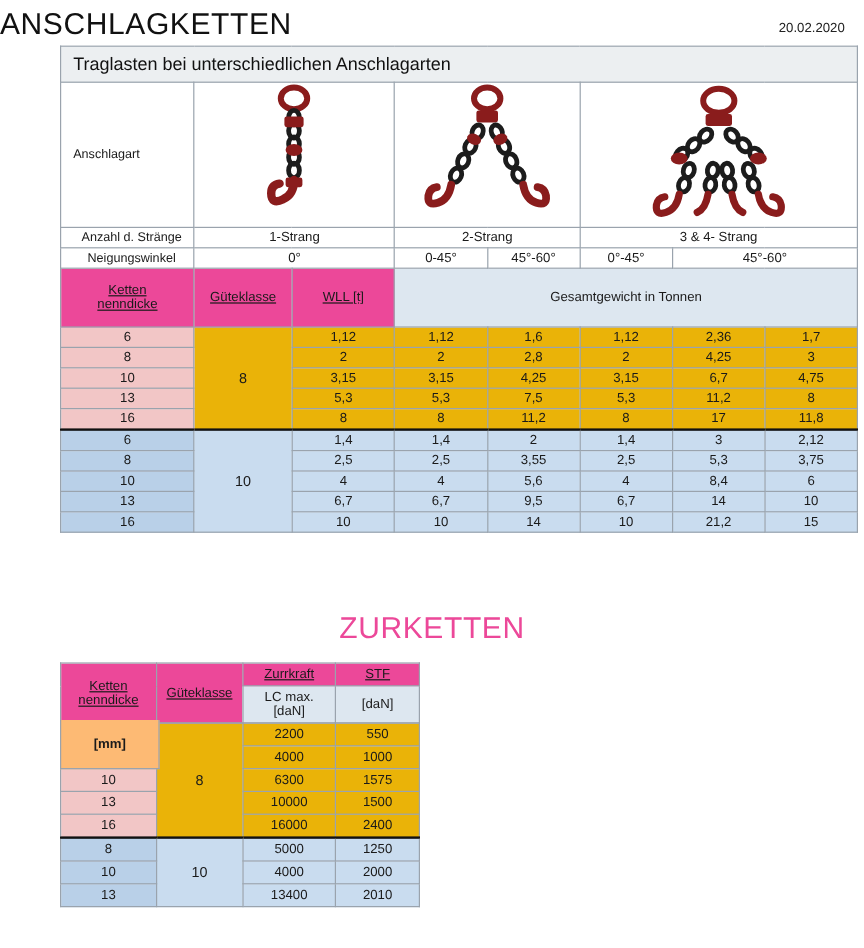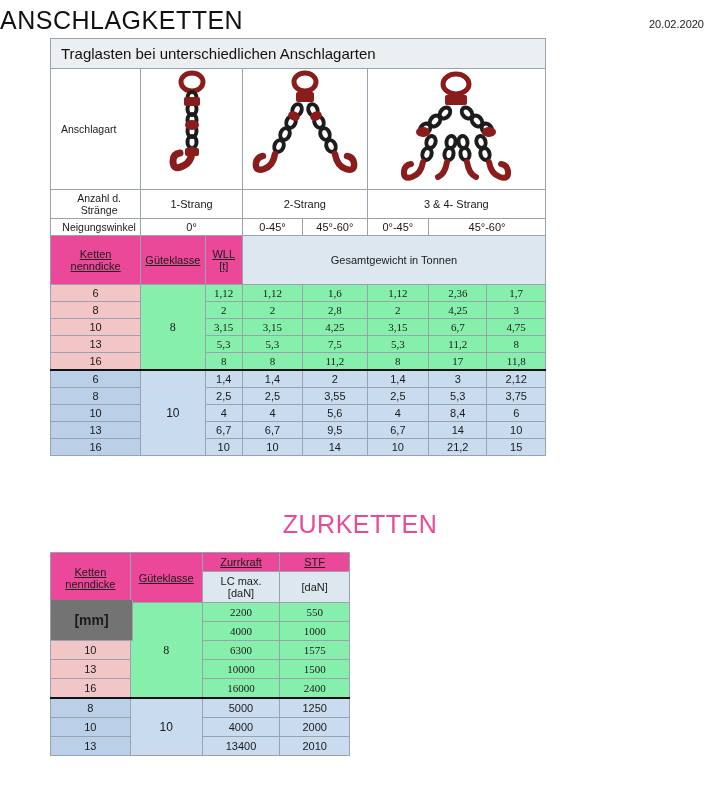--- a/index.html
+++ b/index.html
@@ -19,21 +19,21 @@
     position:absolute; top:6px; left:0; width:720px;
     font-size:25px; letter-spacing:.5px; color:#111;
   }
   .title2{
     position:absolute; top:510px; left:0; width:720px;
     text-align:center; font-size:25px; letter-spacing:.5px; color:#ec4899;
   }
   
   table{border-collapse:collapse;}
   .t1{
-    position:absolute; left:50px; top:38px; width:496px;
+    position:absolute; left:50px; top:38px; width:665px;
     font-size:11px;
   }
   .t1 td,.t1 th{
     border:1px solid #9aa3ad;
     text-align:center;
     vertical-align:middle;
     padding:2px 3px;
     font-weight:normal;
   }
   .hdr-band{
@@ -43,21 +43,21 @@
     text-align:left !important;
     padding:6px 10px !important;
     color:#111;
   }
   .lbl{ text-align:left !important; padding-left:10px !important; font-weight:bold; font-size:10.5px;}
   .rowlbl{ text-align:right; padding-left:10px !important; font-weight:bold; font-size:10.5px;}
   .pic-cell{ height:120px; background:#fff; padding:0 !important;}
   .blue-h{ background:#ec4899; font-weight:bold;text-decoration:underline; }
   .blue-h2{ background:#dde7f0; }
   .pink{ background:#f2c6c6; }
-  .pinkl{ background:#86efac;font-family:Liberation Serif, serif; }
+  .pinkl{ background:#eab308; }
   .blue{ background:#b9d0e8; }
   .bluel{ background:#c9dcef; }
   .thickTop td{ border-top:2px solid #111 !important; }
   .gclass{ font-size:12px; }
   
   .t2{
     position:absolute; left:50px; top:552px; width:300px;
     font-size:11px;
   }
   .t2 td,.t2 th{
@@ -351,13 +351,13 @@
     <td class="bluel">2000</td>
   </tr>
   <tr>
     <td class="blue">13</td>
     <td class="bluel">13400</td>
     <td class="bluel">2010</td>
   </tr>
 </tbody>
   </table>
 
-<div style="position:absolute;left:50px;top:600px;width:81px;height:40px;border:1px solid #9aa3ad;border-top:none;background:#737373;font-size:14px;display:flex;align-items:center;justify-content:center;font-weight:bold;">[mm]</div>
+<div style="position:absolute;left:50px;top:600px;width:81px;height:40px;border:1px solid #9aa3ad;border-top:none;background:#fdba74;font-size:11px;display:flex;align-items:center;justify-content:center;font-weight:bold;">[mm]</div>
 
 </body></html>

